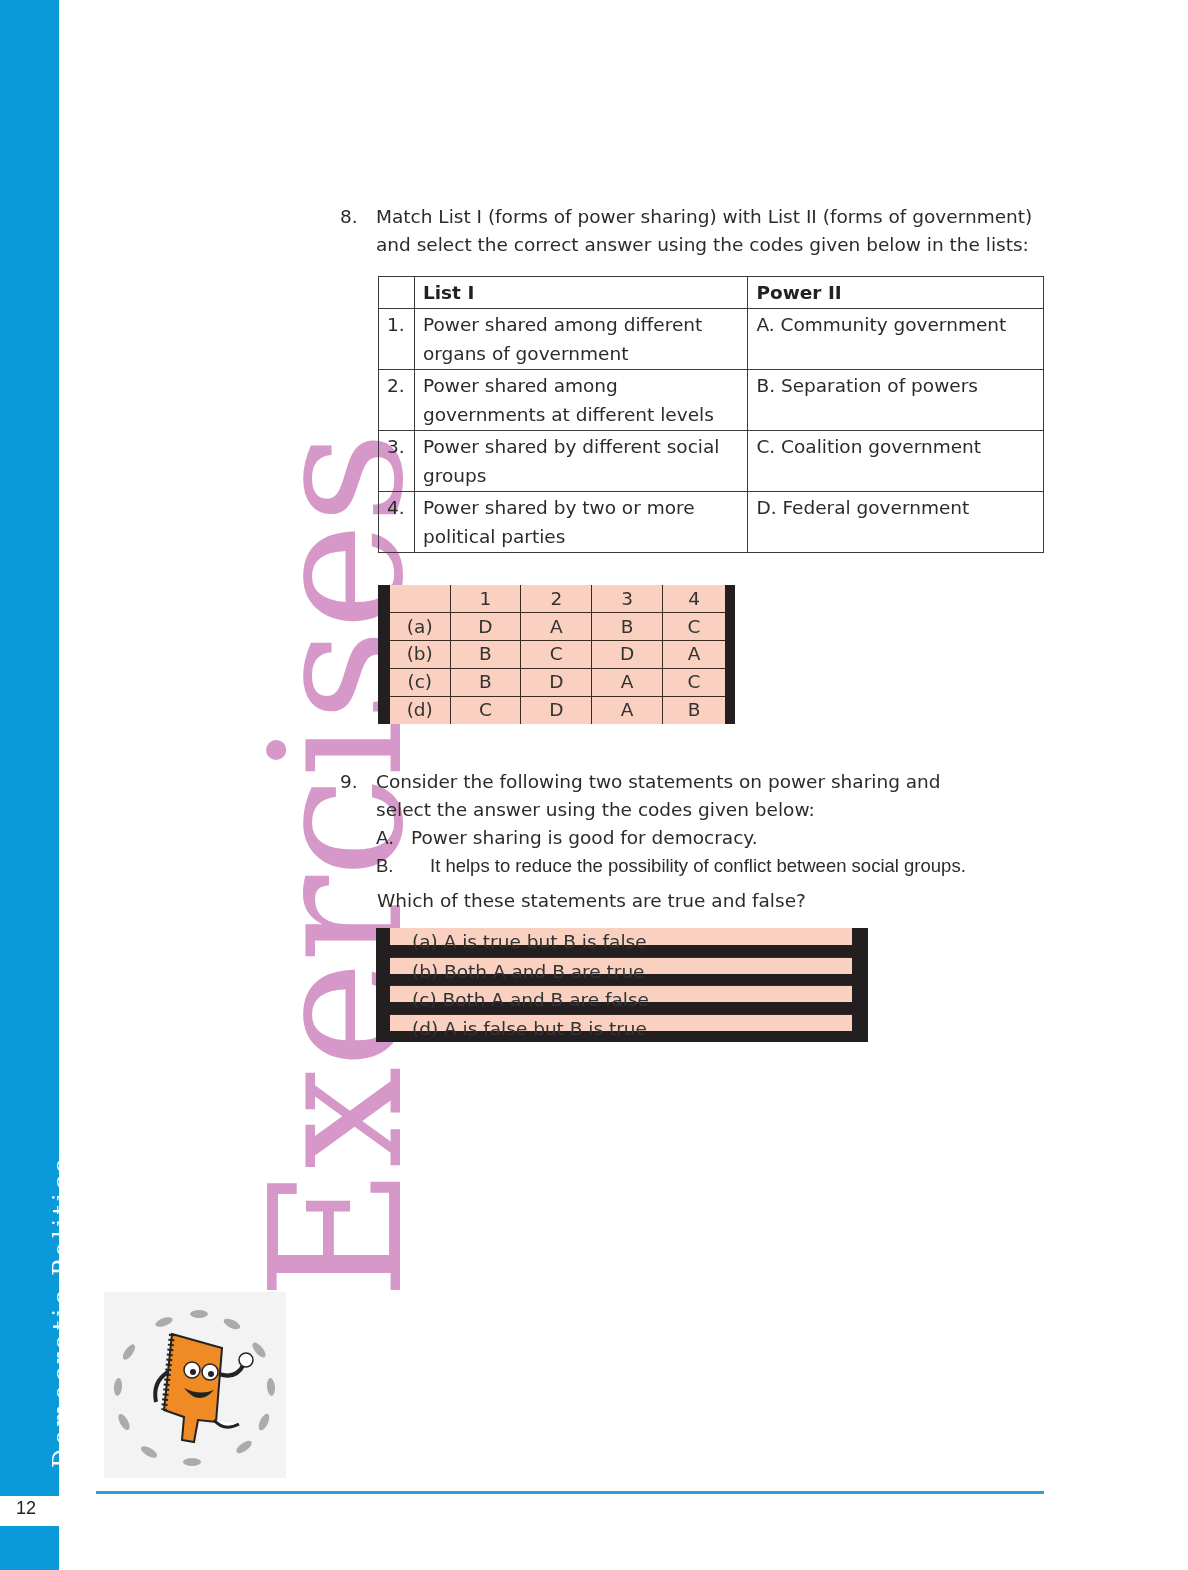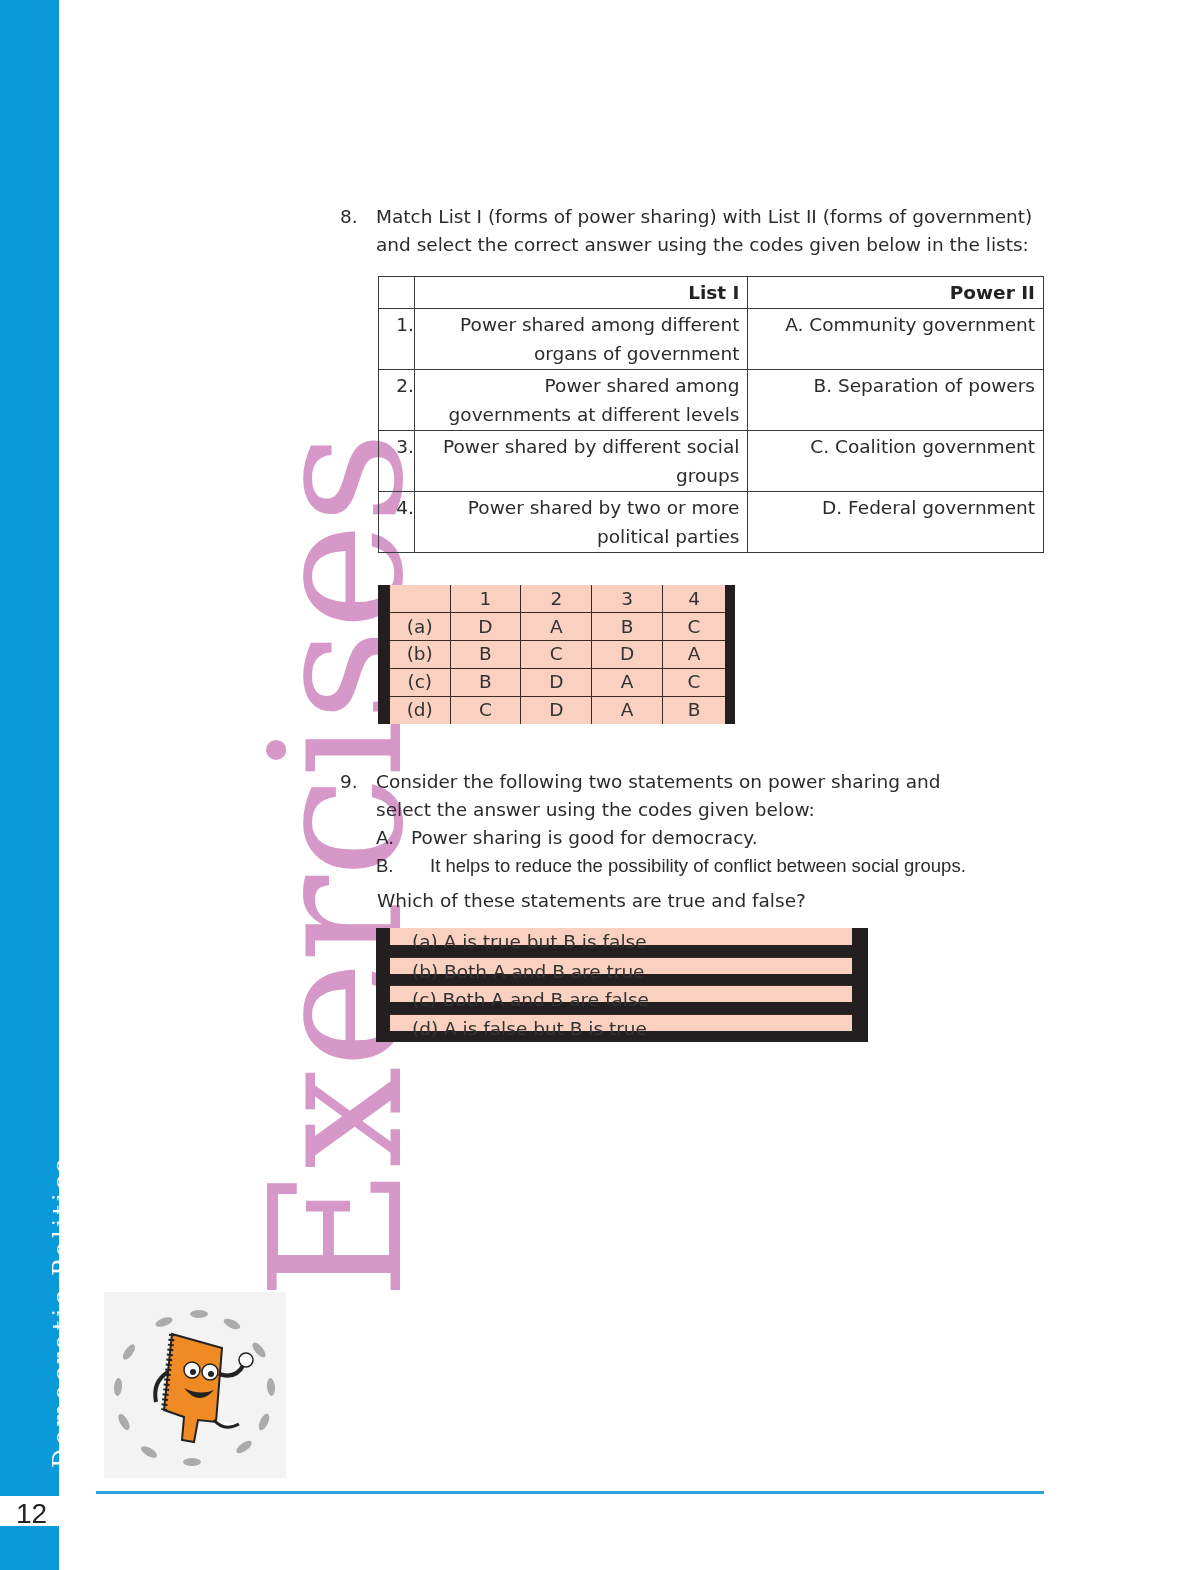--- a/index.html
+++ b/index.html
@@ -19,21 +19,21 @@
       transform-origin: left top; transform: rotate(-90deg);
       font-family: "DejaVu Serif", serif; font-size: 24px; letter-spacing: 4px;
       color: #ffffff; white-space: nowrap;
     }
     .page-number-box {
       position: absolute; left: 0; top: 1496px; width: 59px; height: 30px;
       background: #ffffff;
     }
     .page-number {
       position: absolute; left: 16px; top: 1498px;
-      font-family: "Liberation Sans", sans-serif; font-size: 28px; color: #222;
+      font-family: "Liberation Sans", sans-serif; font-size: 18px; color: #222;
     }
 
     
     .exercises-word {
       position: absolute; left: 262px; top: 1300px;
       transform-origin: left top; transform: rotate(-90deg);
       font-family: "DejaVu Serif", serif; font-size: 182px; line-height: 150px;
       color: #d698c9; white-space: nowrap; letter-spacing: -2px;
     }
 
@@ -60,21 +60,21 @@
     }
     .q .num { position: absolute; left: 0; top: 0; }
     .q .body { margin-left: 36px; }
 
     
     .list-table {
       position: absolute; left: 378px; top: 276px; width: 666px;
       border-collapse: collapse; font-size: 18.5px; color: #2b2b2b;
     }
     .list-table td, .list-table th {
-      border: 1.5px solid #3a3a3a; vertical-align: top; text-align: right;
+      border: 1.5px solid #3a3a3a; vertical-align: top; text-align: left;
       padding: 1px 8px 1px 8px; line-height: 29px;
     }
     .list-table th { font-weight: bold; color: #222; height: 31px; }
     .list-table .c0 { width: 36px; padding-left: 8px; padding-right: 0; }
     .list-table .c1 { width: 334px; }
     .list-table .c2 { width: 296px; }
 
     
     .codes-wrap {
       position: absolute; left: 378px; top: 585px; width: 357px; height: 139px;

